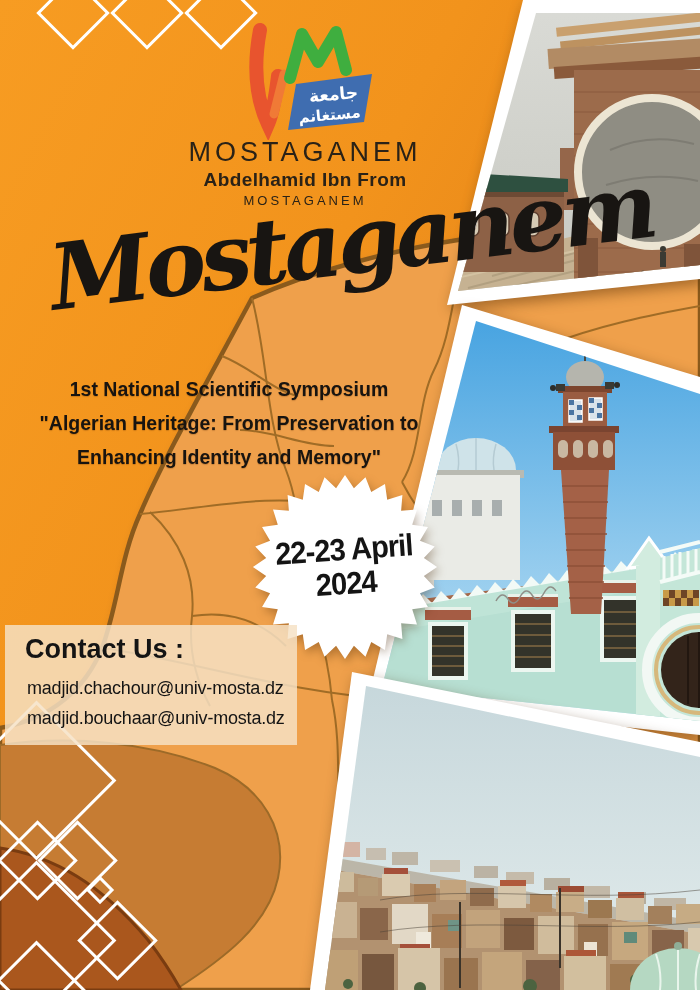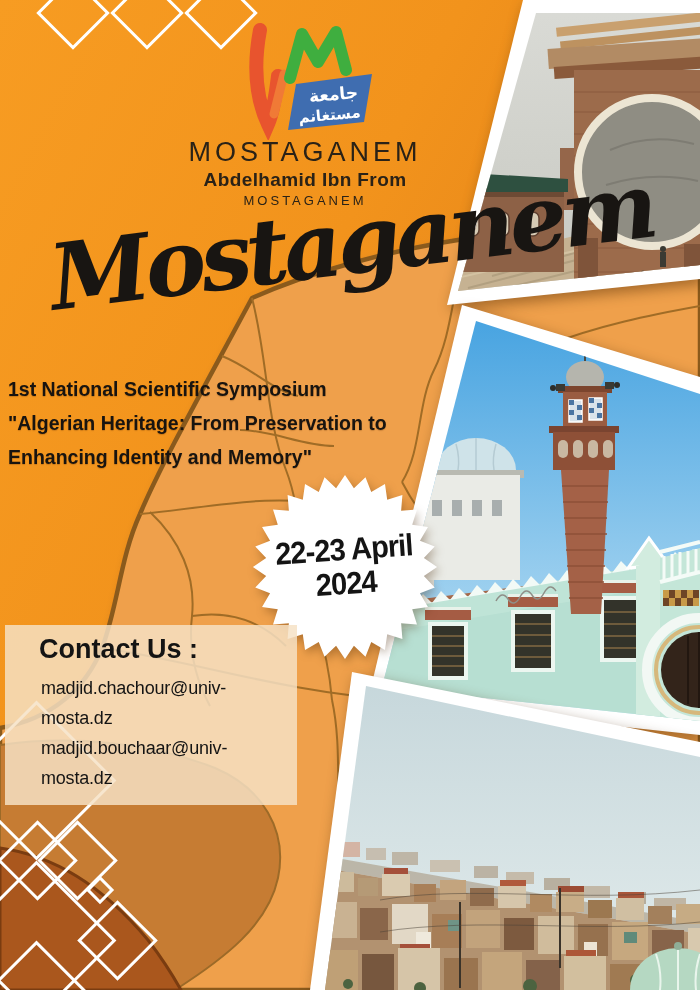--- a/index.html
+++ b/index.html
@@ -18,34 +18,34 @@
     font-family:"DejaVu Serif",serif;font-style:italic;font-weight:700;
     font-size:91px;color:#181512;letter-spacing:-5px;
     transform:rotate(-7deg);z-index:6;line-height:1.05;
   }
   .uni-block{position:absolute;left:140px;top:137px;width:330px;text-align:center;z-index:5;color:#2a2217;}
   .uni-name{font-size:27px;letter-spacing:4px;font-weight:400;}
   .uni-sub{font-size:19px;font-weight:700;letter-spacing:.4px;margin-top:1px;}
   .uni-city{font-size:13px;letter-spacing:3px;font-weight:500;margin-top:2px;}
   #logo-svg{left:238px;top:22px;z-index:5;}
   .symposium{
-    position:absolute;left:8px;top:372px;width:442px;text-align:left;z-index:6;
+    position:absolute;left:8px;top:372px;width:442px;text-align:center;z-index:6;
     font-size:19.5px;font-weight:700;color:#181410;line-height:34px;
     text-shadow:0 1px 1px rgba(90,45,0,.25);
   }
   #badge-star{left:249px;top:471px;z-index:7;filter:drop-shadow(2px 4px 5px rgba(70,35,0,.35));}
   .badge-text{
     position:absolute;left:249px;top:471px;width:192px;height:192px;z-index:8;
     display:flex;flex-direction:column;align-items:center;justify-content:center;
     font-weight:700;font-size:31px;line-height:34px;color:#141414;
     transform:rotate(-4deg) scaleX(.94);letter-spacing:-1px;
   }
   .contact-card{
     position:absolute;left:5px;top:625px;width:292px;z-index:9;
-    background:rgba(246,225,197,.84);padding:7px 10px 12px 26px;color:#141414;
+    background:rgba(246,225,197,.84);padding:7px 10px 12px 12px;color:#141414;
   }
   .contact-heading{font-size:27px;font-weight:700;margin:2px 0 8px 8px;}
   .contact-line{font-size:18px;line-height:30px;margin-left:10px;letter-spacing:-.2px;}
   .contact-link{font-size:18px;line-height:30px;margin-left:2px;color:#141414;
     text-decoration:underline;text-decoration-thickness:2px;text-underline-offset:4px;cursor:pointer;}
 </style>
 </head>
 <body>
 
 <div class="poster">

